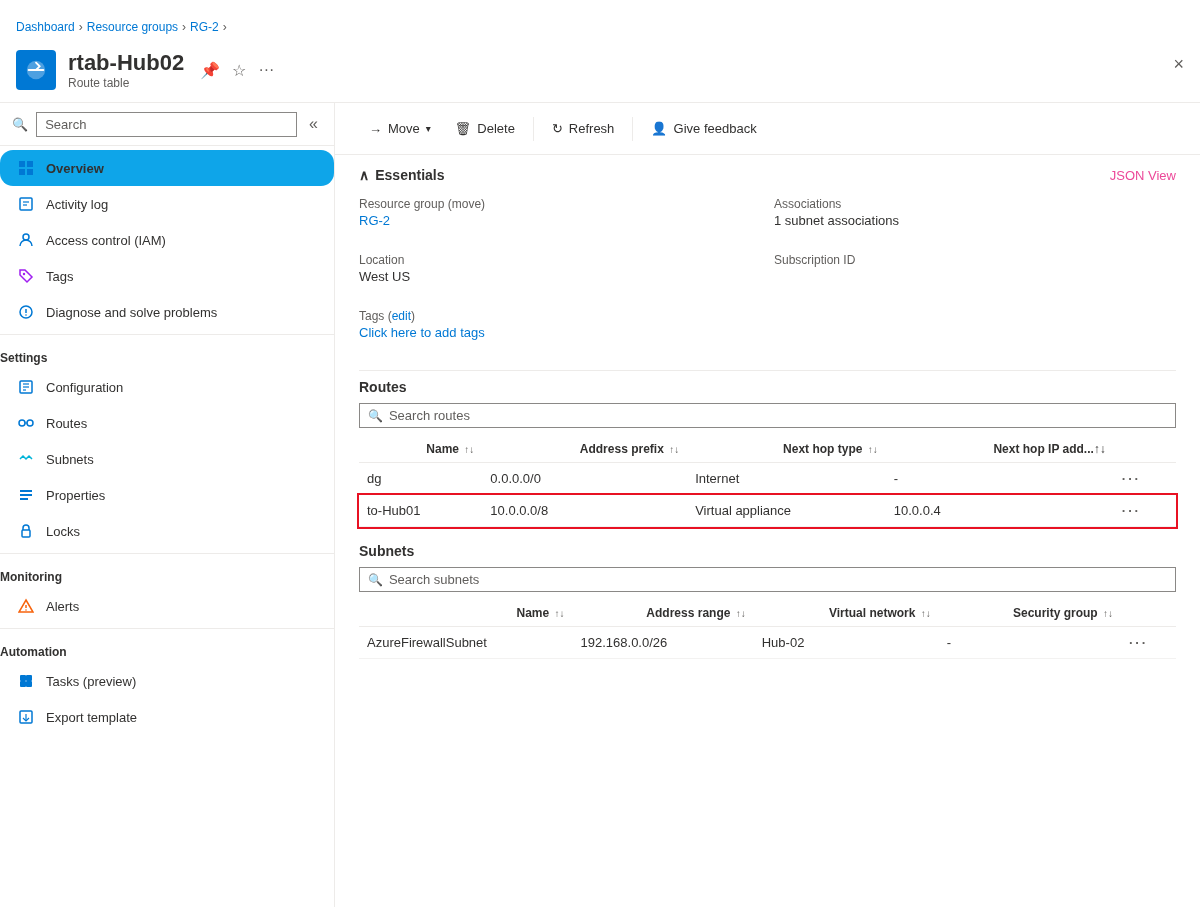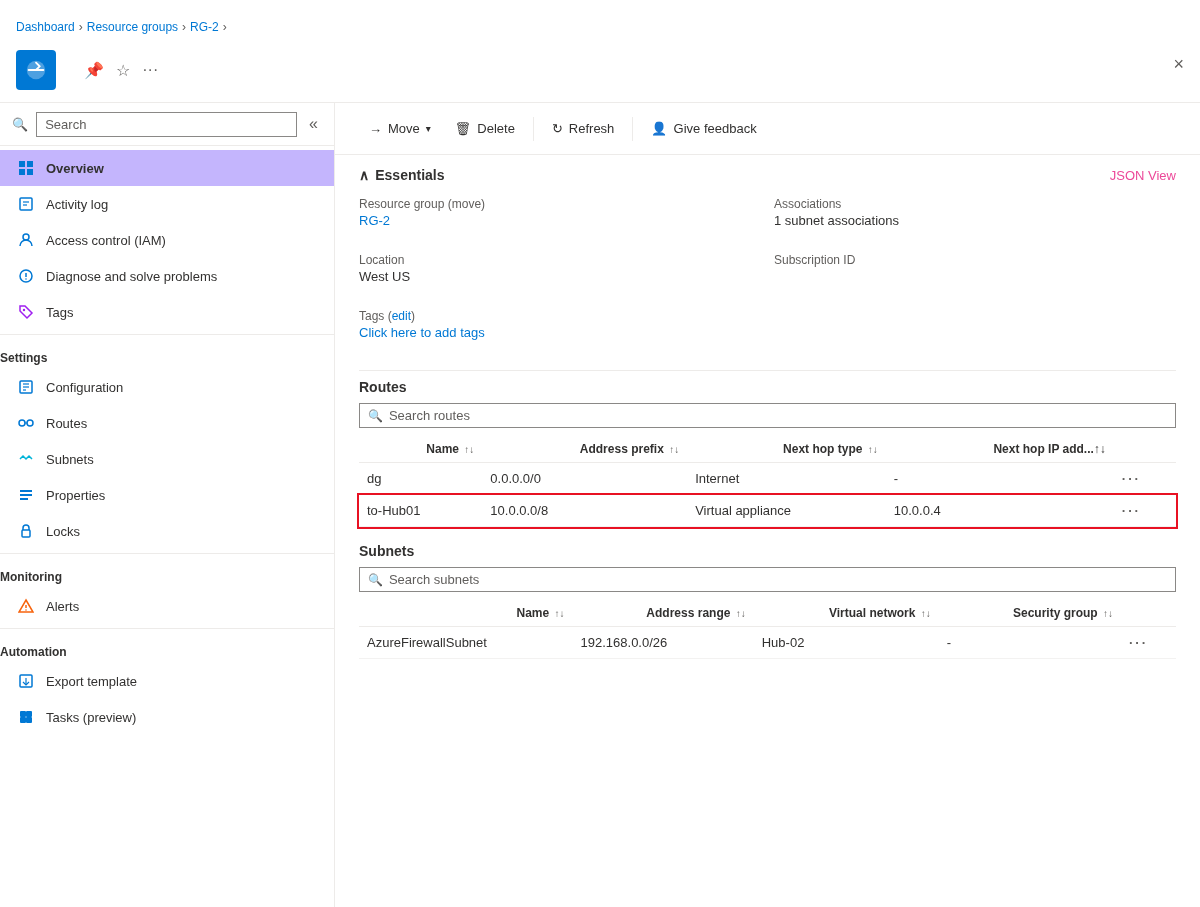--- a/index.html
+++ b/index.html
@@ -25,21 +25,21 @@
 
     
     .sidebar { width: 335px; border-right: 1px solid #edebe9; display: flex; flex-direction: column; flex-shrink: 0; overflow: hidden; }
     .search-box { padding: 8px 12px; border-bottom: 1px solid #edebe9; display: flex; align-items: center; gap: 8px; }
     .search-box input { border: 1px solid #8a8886; padding: 4px 8px; font-size: 13px; width: 100%; outline: none; color: #323130; }
     .search-box input::placeholder { color: #605e5c; }
     .collapse-btn { flex-shrink: 0; cursor: pointer; color: #605e5c; font-size: 16px; padding: 4px; }
 
     .nav { flex: 1; overflow-y: auto; padding: 4px 0; }
     .nav-item { display: flex; align-items: center; gap: 10px; padding: 8px 16px; cursor: pointer; color: #323130; font-size: 13px; }
-    .nav-item.active { background: #c4b5fd; font-weight: 600; }
+    .nav-item.active { background: #0ea5e9; font-weight: 600; border-radius: 13px; }
     .nav-item .nav-icon { width: 20px; height: 20px; display: flex; align-items: center; justify-content: center; flex-shrink: 0; }
     .nav-section { padding: 12px 0 4px; font-size: 12px; font-weight: 600; color: #323130; }
     .nav-divider { border-top: 1px solid #edebe9; margin: 4px 0; }
 
     
     .content { flex: 1; overflow-y: auto; padding: 0; }
 
     
     .toolbar { display: flex; align-items: center; padding: 12px 24px; border-bottom: 1px solid #edebe9; gap: 4px; }
     .toolbar-btn { display: flex; align-items: center; gap: 6px; padding: 6px 10px; cursor: pointer; color: #323130; font-size: 13px; border: none; background: none; }
@@ -86,20 +86,24 @@
   <span class="sep">›</span>
 </div>
 
 <div class="header">
   <div class="header-icon">
     <svg width="22" height="22" viewBox="0 0 24 24">
       <circle cx="12" cy="12" r="10" fill="white" opacity="0.3"></circle>
       <path d="M4 12h16M12 4l4 4-4 4" stroke="white" stroke-width="2" fill="none" stroke-linecap="round"></path>
     </svg>
   </div>
+  <div class="header-title">
+    <h1>rtab-Hub02</h1>
+    <p>Route table</p>
+  </div>
   <div class="header-actions">
     <span title="Pin">📌</span>
     <span title="Favorite">☆</span>
     <span title="More">···</span>
   </div>
   <span class="close-btn">×</span>
 </div>
 
 <div class="main">
 
@@ -136,35 +140,35 @@
           <svg width="16" height="16" viewBox="0 0 16 16">
               <circle cx="8" cy="5" r="3" fill="none" stroke="#0078d4" stroke-width="1.5"></circle>
               <path d="M2 14c0-3.3 2.7-6 6-6s6 2.7 6 6" fill="none" stroke="#0078d4" stroke-width="1.5"></path>
             </svg>
         </div>
         <span>Access control (IAM)</span>
       </div>
       <div class="nav-item">
         <div class="nav-icon">
           <svg width="16" height="16" viewBox="0 0 16 16">
+              <path d="M2 2l5 0 7 7-5 5-7-7z" fill="none" stroke="#a020f0" stroke-width="1.5"></path>
+              <circle cx="6" cy="6" r="1.2" fill="#a020f0"></circle>
+            </svg>
+        </div>
+        <span>Tags</span>
+      </div>
+      <div class="nav-item">
+        <div class="nav-icon">
+          <svg width="16" height="16" viewBox="0 0 16 16">
               <circle cx="8" cy="8" r="6" fill="none" stroke="#0078d4" stroke-width="1.5"></circle>
               <line x1="8" y1="5" x2="8" y2="9" stroke="#0078d4" stroke-width="1.5"></line>
               <circle cx="8" cy="11" r="0.8" fill="#0078d4"></circle>
             </svg>
         </div>
         <span>Diagnose and solve problems</span>
-      </div>
-      <div class="nav-item">
-        <div class="nav-icon">
-          <svg width="16" height="16" viewBox="0 0 16 16">
-              <path d="M2 2l5 0 7 7-5 5-7-7z" fill="none" stroke="#a020f0" stroke-width="1.5"></path>
-              <circle cx="6" cy="6" r="1.2" fill="#a020f0"></circle>
-            </svg>
-        </div>
-        <span>Tags</span>
       </div>
 
       <div class="nav-divider"></div>
       <div class="nav-section">Settings</div>
 
       <div class="nav-item">
         <div class="nav-icon">
           <svg width="16" height="16" viewBox="0 0 16 16">
               <rect x="2" y="2" width="12" height="12" rx="1" fill="none" stroke="#0078d4" stroke-width="1.5"></rect>
               <line x1="5" y1="5" x2="11" y2="5" stroke="#0078d4" stroke-width="1.2"></line>
@@ -223,37 +227,37 @@
             </svg>
         </div>
         <span>Alerts</span>
       </div>
 
       <div class="nav-divider"></div>
       <div class="nav-section">Automation</div>
       <div class="nav-item">
         <div class="nav-icon">
           <svg width="16" height="16" viewBox="0 0 16 16">
-              <rect x="2" y="2" width="12" height="12" rx="1" fill="none" stroke="#0078d4" stroke-width="1.5"></rect>
-              <line x1="8" y1="5" x2="8" y2="11" stroke="#0078d4" stroke-width="1.2"></line>
-              <polyline points="5,9 8,12 11,9" fill="none" stroke="#0078d4" stroke-width="1.2"></polyline>
-            </svg>
-        </div>
-        <span>Export template</span>
-      </div>
-      <div class="nav-item">
-        <div class="nav-icon">
-          <svg width="16" height="16" viewBox="0 0 16 16">
               <rect x="2" y="2" width="6" height="6" rx="1" fill="#0078d4"></rect>
               <rect x="8" y="2" width="6" height="6" rx="1" fill="#0078d4"></rect>
               <rect x="2" y="8" width="6" height="6" rx="1" fill="#0078d4"></rect>
               <rect x="8" y="8" width="6" height="6" rx="1" fill="#0078d4"></rect>
             </svg>
         </div>
         <span>Tasks (preview)</span>
+      </div>
+      <div class="nav-item">
+        <div class="nav-icon">
+          <svg width="16" height="16" viewBox="0 0 16 16">
+              <rect x="2" y="2" width="12" height="12" rx="1" fill="none" stroke="#0078d4" stroke-width="1.5"></rect>
+              <line x1="8" y1="5" x2="8" y2="11" stroke="#0078d4" stroke-width="1.2"></line>
+              <polyline points="5,9 8,12 11,9" fill="none" stroke="#0078d4" stroke-width="1.2"></polyline>
+            </svg>
+        </div>
+        <span>Export template</span>
       </div>
     </div>
   </div>
 
   <div class="content">
 
     <div class="toolbar">
       <button class="toolbar-btn">
         <span>→</span>
         <span>Move</span>

